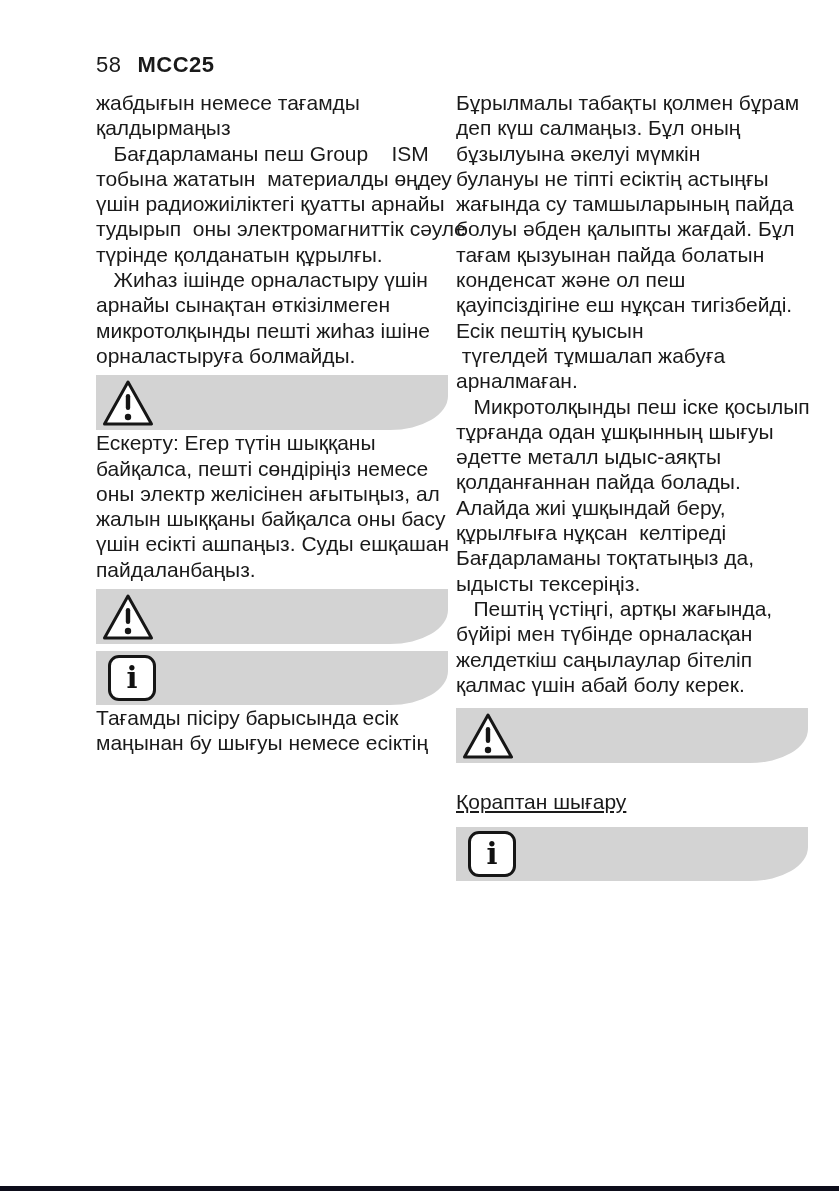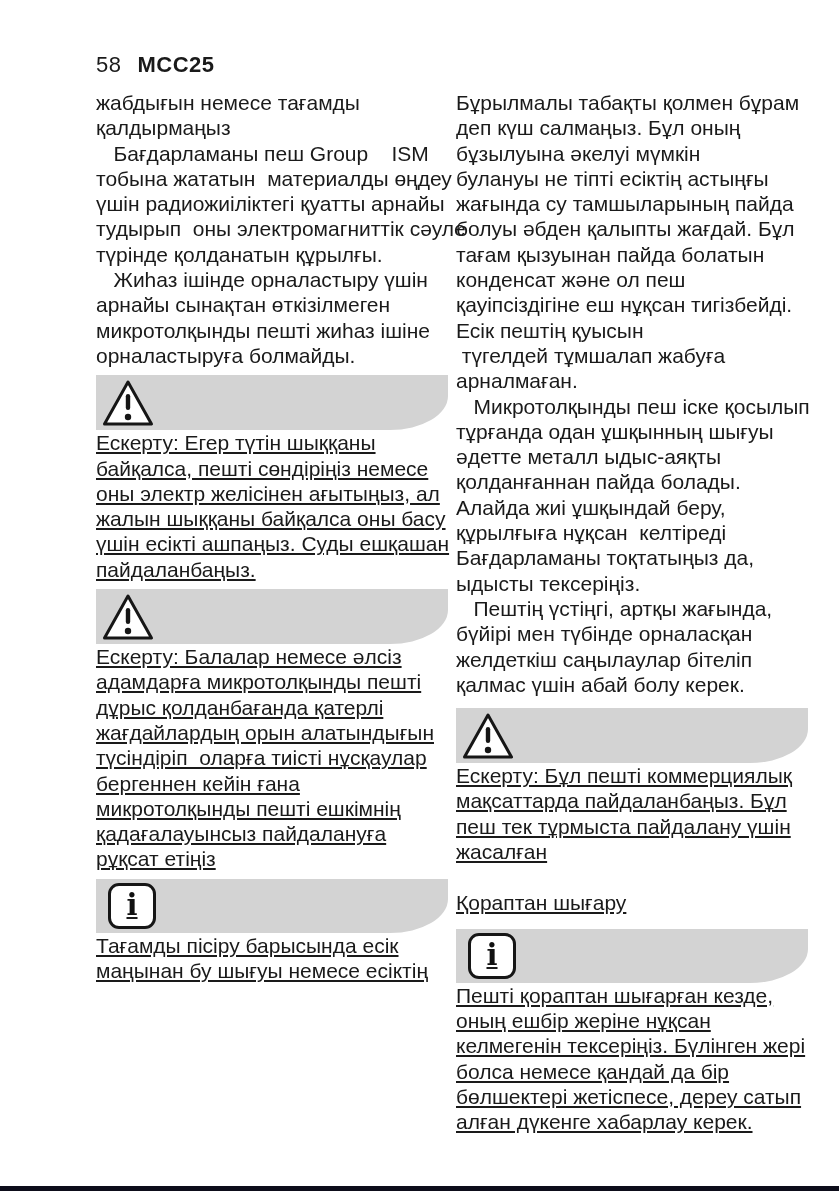--- a/index.html
+++ b/index.html
@@ -17,21 +17,21 @@
   .model { font-size: 22px; font-weight: bold; margin-left: 16px; letter-spacing: 0.5px; }
   .cols { display: flex; gap: 8px; align-items: flex-start; }
   .col { width: 352px; }
   p.body {
     margin: 0;
     font-size: 21px;
     line-height: 25.3px;
     white-space: pre;
   }
   .gap-top { margin-top: 9px; }
-  .notice { margin-top: 7px; text-decoration: underline; }
+  .notice { margin-top: 7px; }
   .banner {
     height: 55px;
     background: #d3d3d3;
     border-bottom-right-radius: 58px 34px;
     display: flex;
     align-items: center;
   }
   .banner.info-banner { height: 54px; }
   .banner .tri { margin-left: 5px; display: block; }
   .info-icon {
@@ -103,29 +103,20 @@
       </div>
 
       <div class="notice">
         <div class="banner">
           <svg class="tri" width="54" height="50" viewBox="0 0 54 50">
             <path d="M27 4 L50.5 46 L3.5 46 Z" fill="#ffffff" stroke="#161616" stroke-width="3" stroke-linejoin="round"></path>
             <rect x="24.8" y="16" width="4.4" height="16" rx="2.2" fill="#161616"></rect>
             <circle cx="27" cy="39" r="3.2" fill="#161616"></circle>
           </svg>
         </div>
-        <p class="body notice-text">Ескерту: Балалар немесе әлсіз
-адамдарға микротолқынды пешті
-дұрыс қолданбағанда қатерлі
-жағдайлардың орын алатындығын
-түсіндіріп  оларға тиісті нұсқаулар
-бергеннен кейін ғана
-микротолқынды пешті ешкімнің
-қадағалауынсыз пайдалануға
-рұқсат етіңіз</p>
       </div>
 
       <div class="notice">
         <div class="banner info-banner">
           <div class="info-icon">
             <span>i</span>
           </div>
         </div>
         <p class="body notice-text">Тағамды пісіру барысында есік
 маңынан бу шығуы немесе есіктің</p>
@@ -159,39 +150,29 @@
 қалмас үшін абай болу керек.</p>
 
       <div class="notice" style="margin-top:11px;">
         <div class="banner">
           <svg class="tri" width="54" height="50" viewBox="0 0 54 50">
             <path d="M27 4 L50.5 46 L3.5 46 Z" fill="#ffffff" stroke="#161616" stroke-width="3" stroke-linejoin="round"></path>
             <rect x="24.8" y="16" width="4.4" height="16" rx="2.2" fill="#161616"></rect>
             <circle cx="27" cy="39" r="3.2" fill="#161616"></circle>
           </svg>
         </div>
-        <p class="body notice-text">Ескерту: Бұл пешті коммерциялық
-мақсаттарда пайдаланбаңыз. Бұл
-пеш тек тұрмыста пайдалану үшін
-жасалған</p>
       </div>
 
       <p class="heading">Қораптан шығару</p>
 
       <div class="notice" style="margin-top:0;">
         <div class="banner info-banner">
           <div class="info-icon">
             <span>i</span>
           </div>
         </div>
-        <p class="body notice-text">Пешті қораптан шығарған кезде,
-оның ешбір жеріне нұқсан
-келмегенін тексеріңіз. Бүлінген жері
-болса немесе қандай да бір
-бөлшектері жетіспесе, дереу сатып
-алған дүкенге хабарлау керек.</p>
       </div>
     </div>
 
   </div>
 
   <div class="bottom-edge"></div>
 </div>
 
 </body></html>

